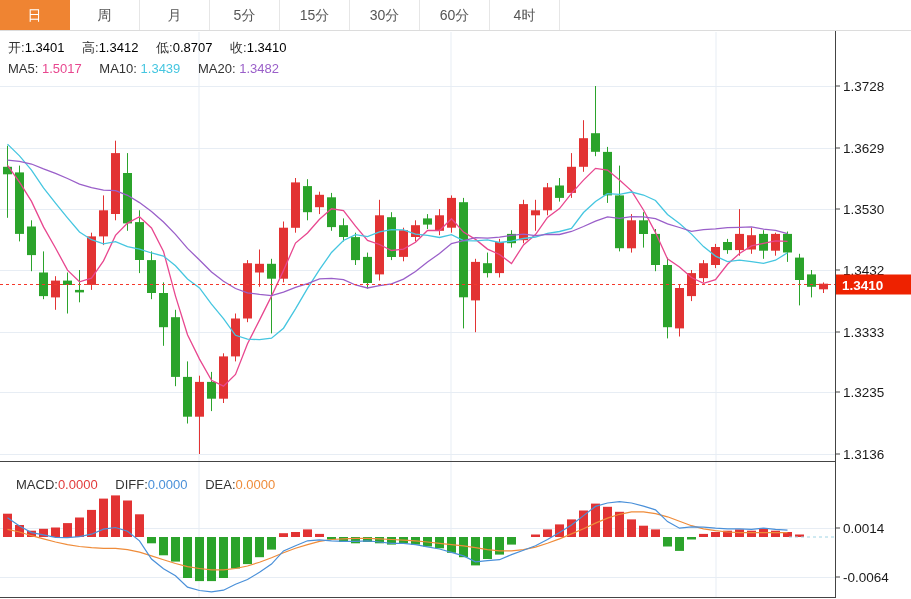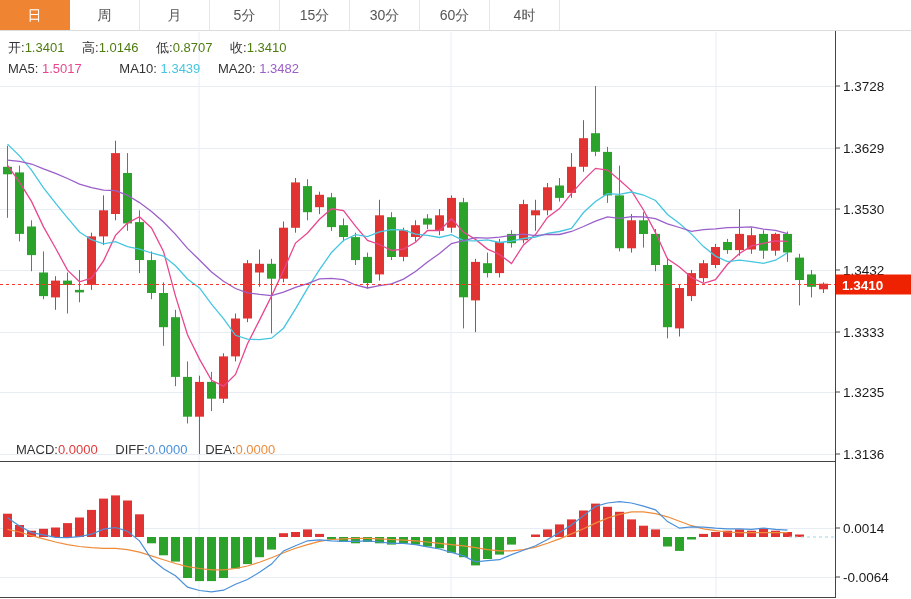--- a/index.html
+++ b/index.html
@@ -13,24 +13,24 @@
   .tab{width:70px;height:30px;line-height:30px;text-align:center;font-size:14px;
        color:#555;background:#fff;border-right:1px solid #e6e6e6;cursor:pointer;
        box-sizing:border-box;}
   .tab.active{background:#ef8432;color:#fff;border-right:1px solid #ef8432;}
   
   #cv{position:absolute;top:0;left:0;z-index:1;}
   
   .legend{position:absolute;z-index:2;font-size:13px;white-space:nowrap;}
   .legend .item{margin-right:14px;}
   .legend .lbl{color:#333;}
-  #legend-ohlc .val{color:#4d7c0f;}
+  #legend-ohlc .val{color:#000000;}
   #legend-ohlc{top:39px;left:8px;}
   #legend-ma{top:61px;left:8px;}
-  #legend-macd{top:442px;left:16px;}
+  #legend-macd{top:477px;left:16px;}
 </style>
 </head>
 <body>
 
 <div class="stage">
 
   <div class="tabbar">
     <div class="tab active">日</div>
     <div class="tab">周</div>
     <div class="tab">月</div>
@@ -285,28 +285,28 @@
       <line x1="835" y1="528" x2="840" y2="528" stroke="#444444" stroke-width="1"></line>
       <text x="843" y="532.5" font-size="13.5" fill="#1a1a1a" font-family="&quot;Liberation Sans&quot;,sans-serif">0.0014</text>
       <line x1="835" y1="577" x2="840" y2="577" stroke="#444444" stroke-width="1"></line>
       <text x="843" y="581.5" font-size="13.5" fill="#1a1a1a" font-family="&quot;Liberation Sans&quot;,sans-serif">-0.0064</text>
       <rect x="836" y="274.5" width="75" height="20" fill="#ee2200"></rect>
       <text x="842" y="289.5" font-size="13.5" fill="#ffffff" font-weight="bold" font-family="&quot;Liberation Sans&quot;,sans-serif">1.3410</text>
     </svg>
 
   <div id="legend-ohlc" class="legend">
     <span class="item"><span class="lbl">开:</span><span class="val">1.3401</span></span>
-    <span class="item"><span class="lbl">高:</span><span class="val">1.0146</span></span>
+    <span class="item"><span class="lbl">高:</span><span class="val">1.3412</span></span>
     <span class="item"><span class="lbl">低:</span><span class="val">0.8707</span></span>
     <span class="item"><span class="lbl">收:</span><span class="val">1.3410</span></span>
   </div>
 
   <div id="legend-ma" class="legend">
     <span class="item" style="color: rgb(232, 71, 143);"><span class="lbl">MA5:</span> <span class="val">1.5017</span></span>
-    <span class="item" style="color: rgb(69, 198, 224); margin-left: 20px;"><span class="lbl">MA10:</span> <span class="val">1.3439</span></span>
+    <span class="item" style="color: rgb(69, 198, 224);"><span class="lbl">MA10:</span> <span class="val">1.3439</span></span>
     <span class="item" style="color: rgb(154, 95, 201);"><span class="lbl">MA20:</span> <span class="val">1.3482</span></span>
   </div>
 
   <div id="legend-macd" class="legend">
     <span class="item" style="color: rgb(226, 59, 59);"><span class="lbl">MACD:</span><span class="val">0.0000</span></span>
     <span class="item" style="color: rgb(74, 144, 217);"><span class="lbl">DIFF:</span><span class="val">0.0000</span></span>
     <span class="item" style="color: rgb(239, 140, 58);"><span class="lbl">DEA:</span><span class="val">0.0000</span></span>
   </div>
 
 </div>

